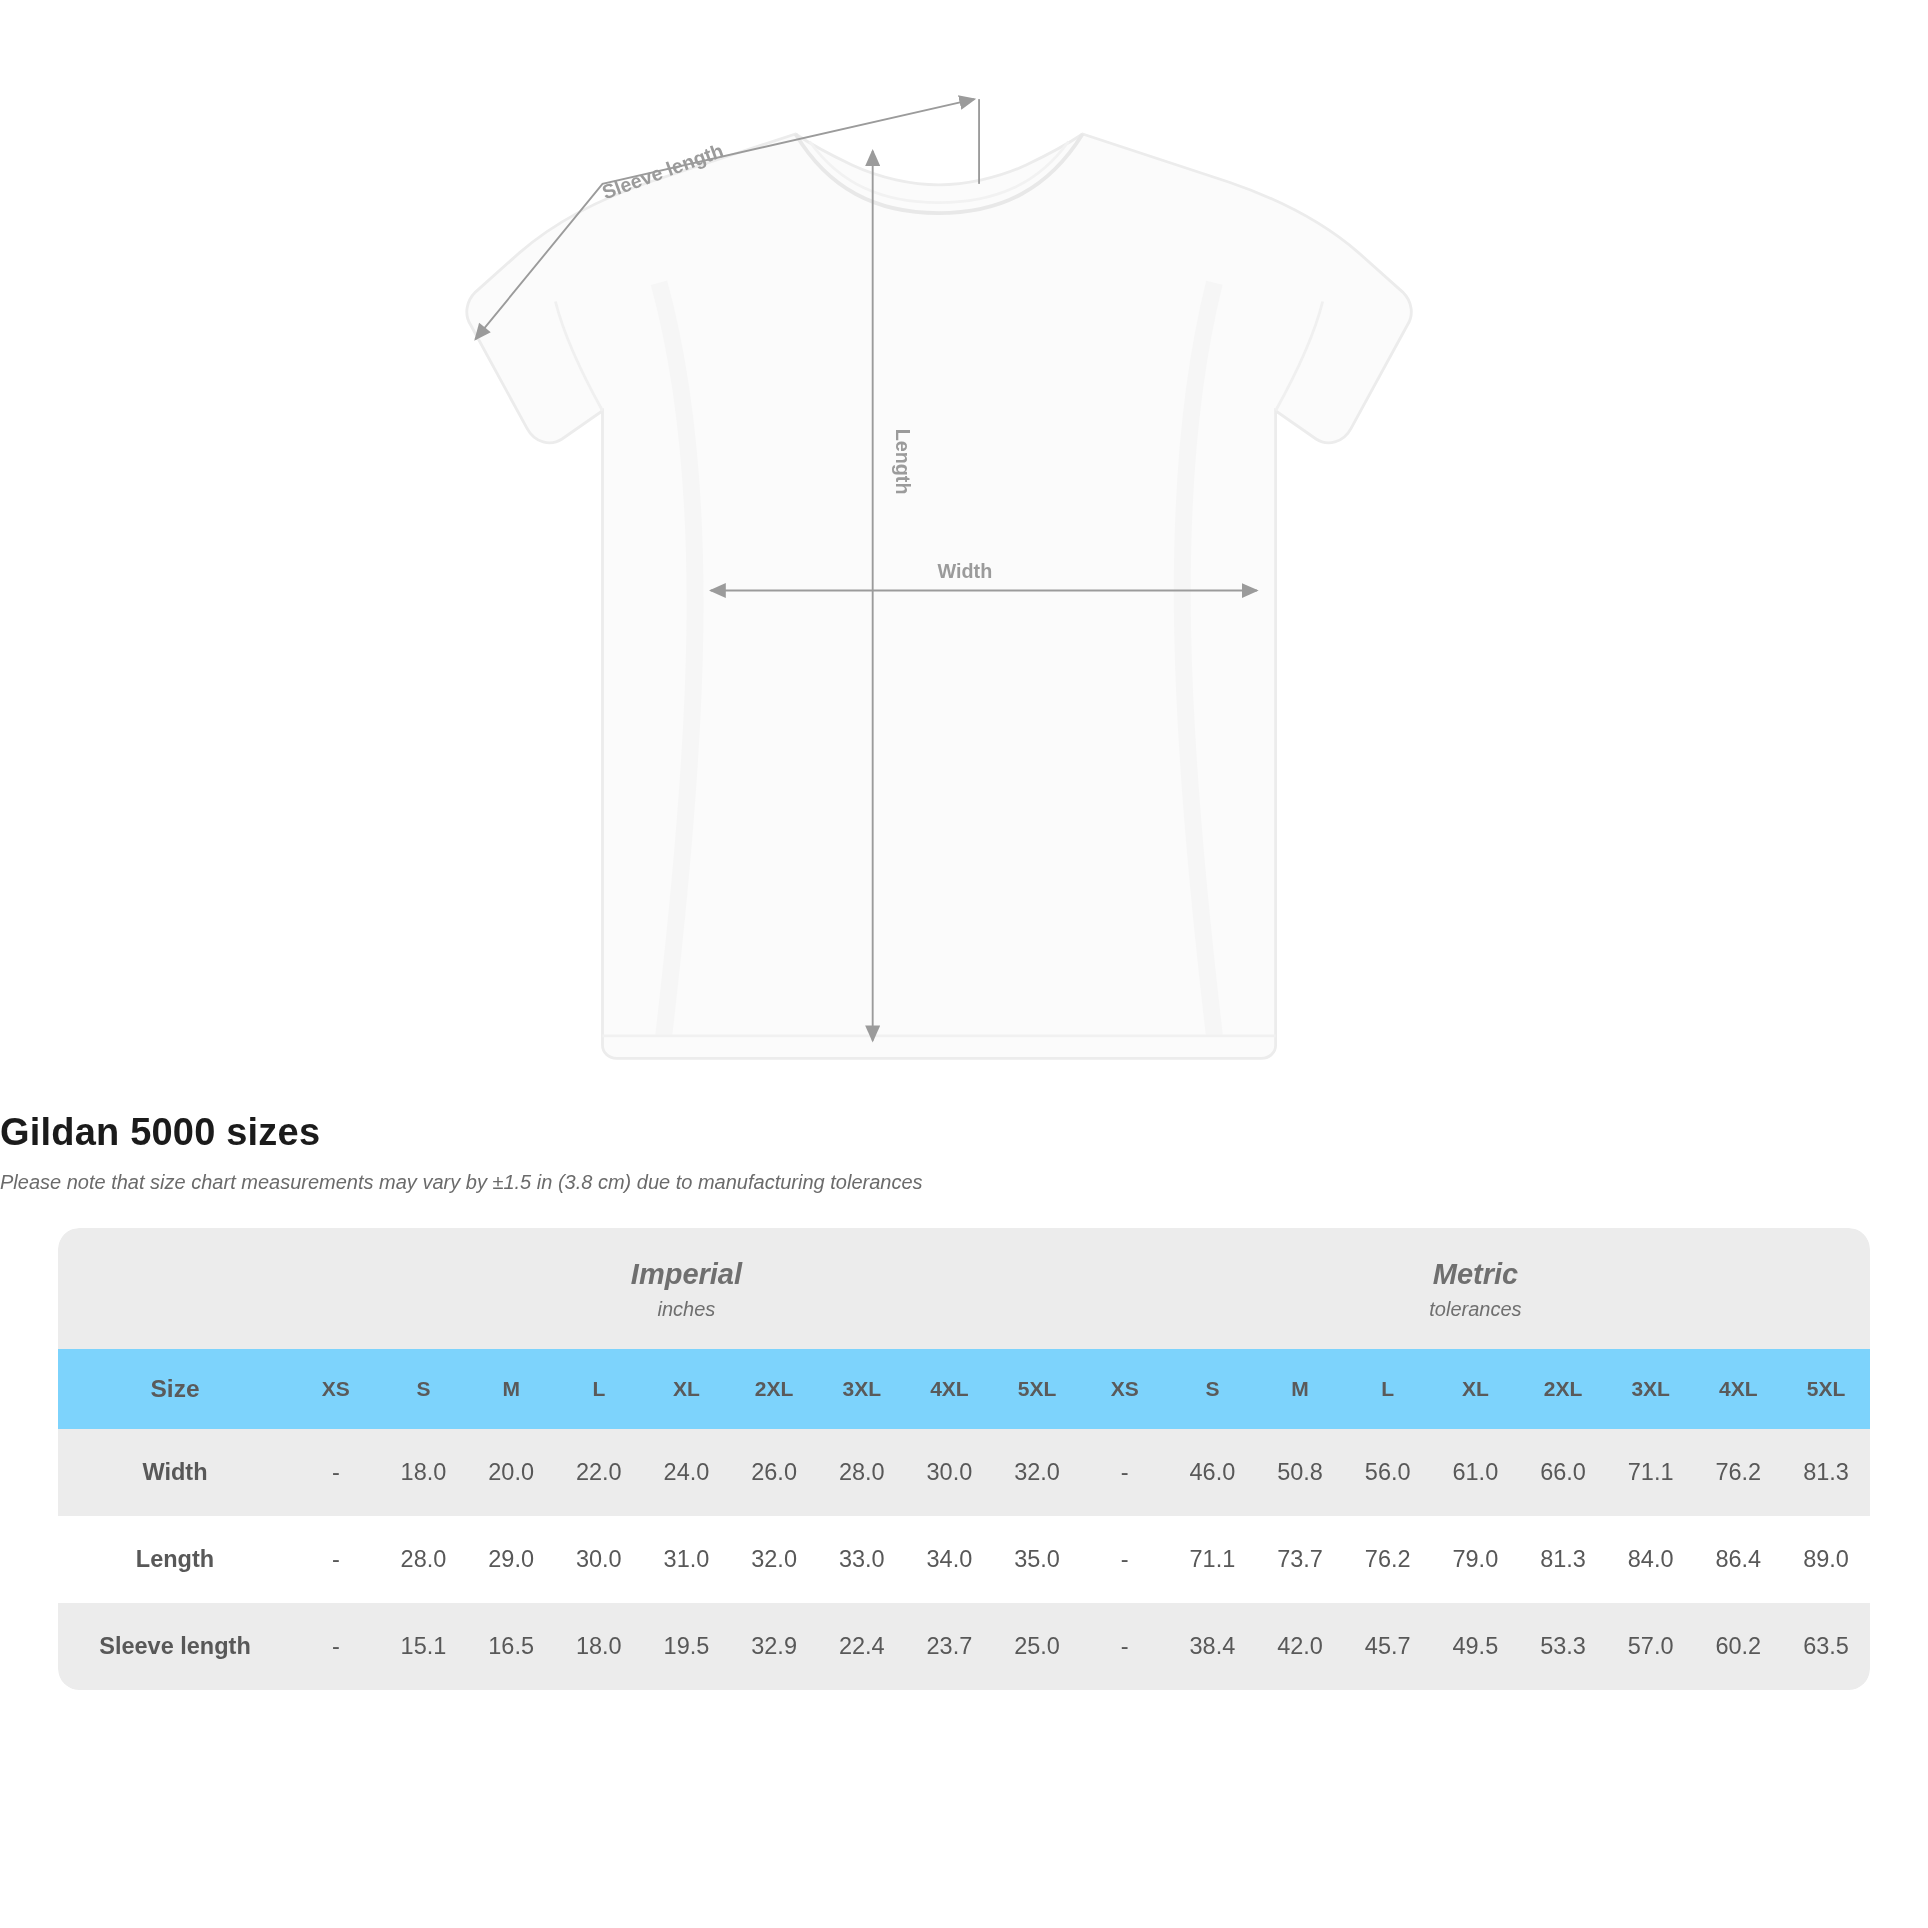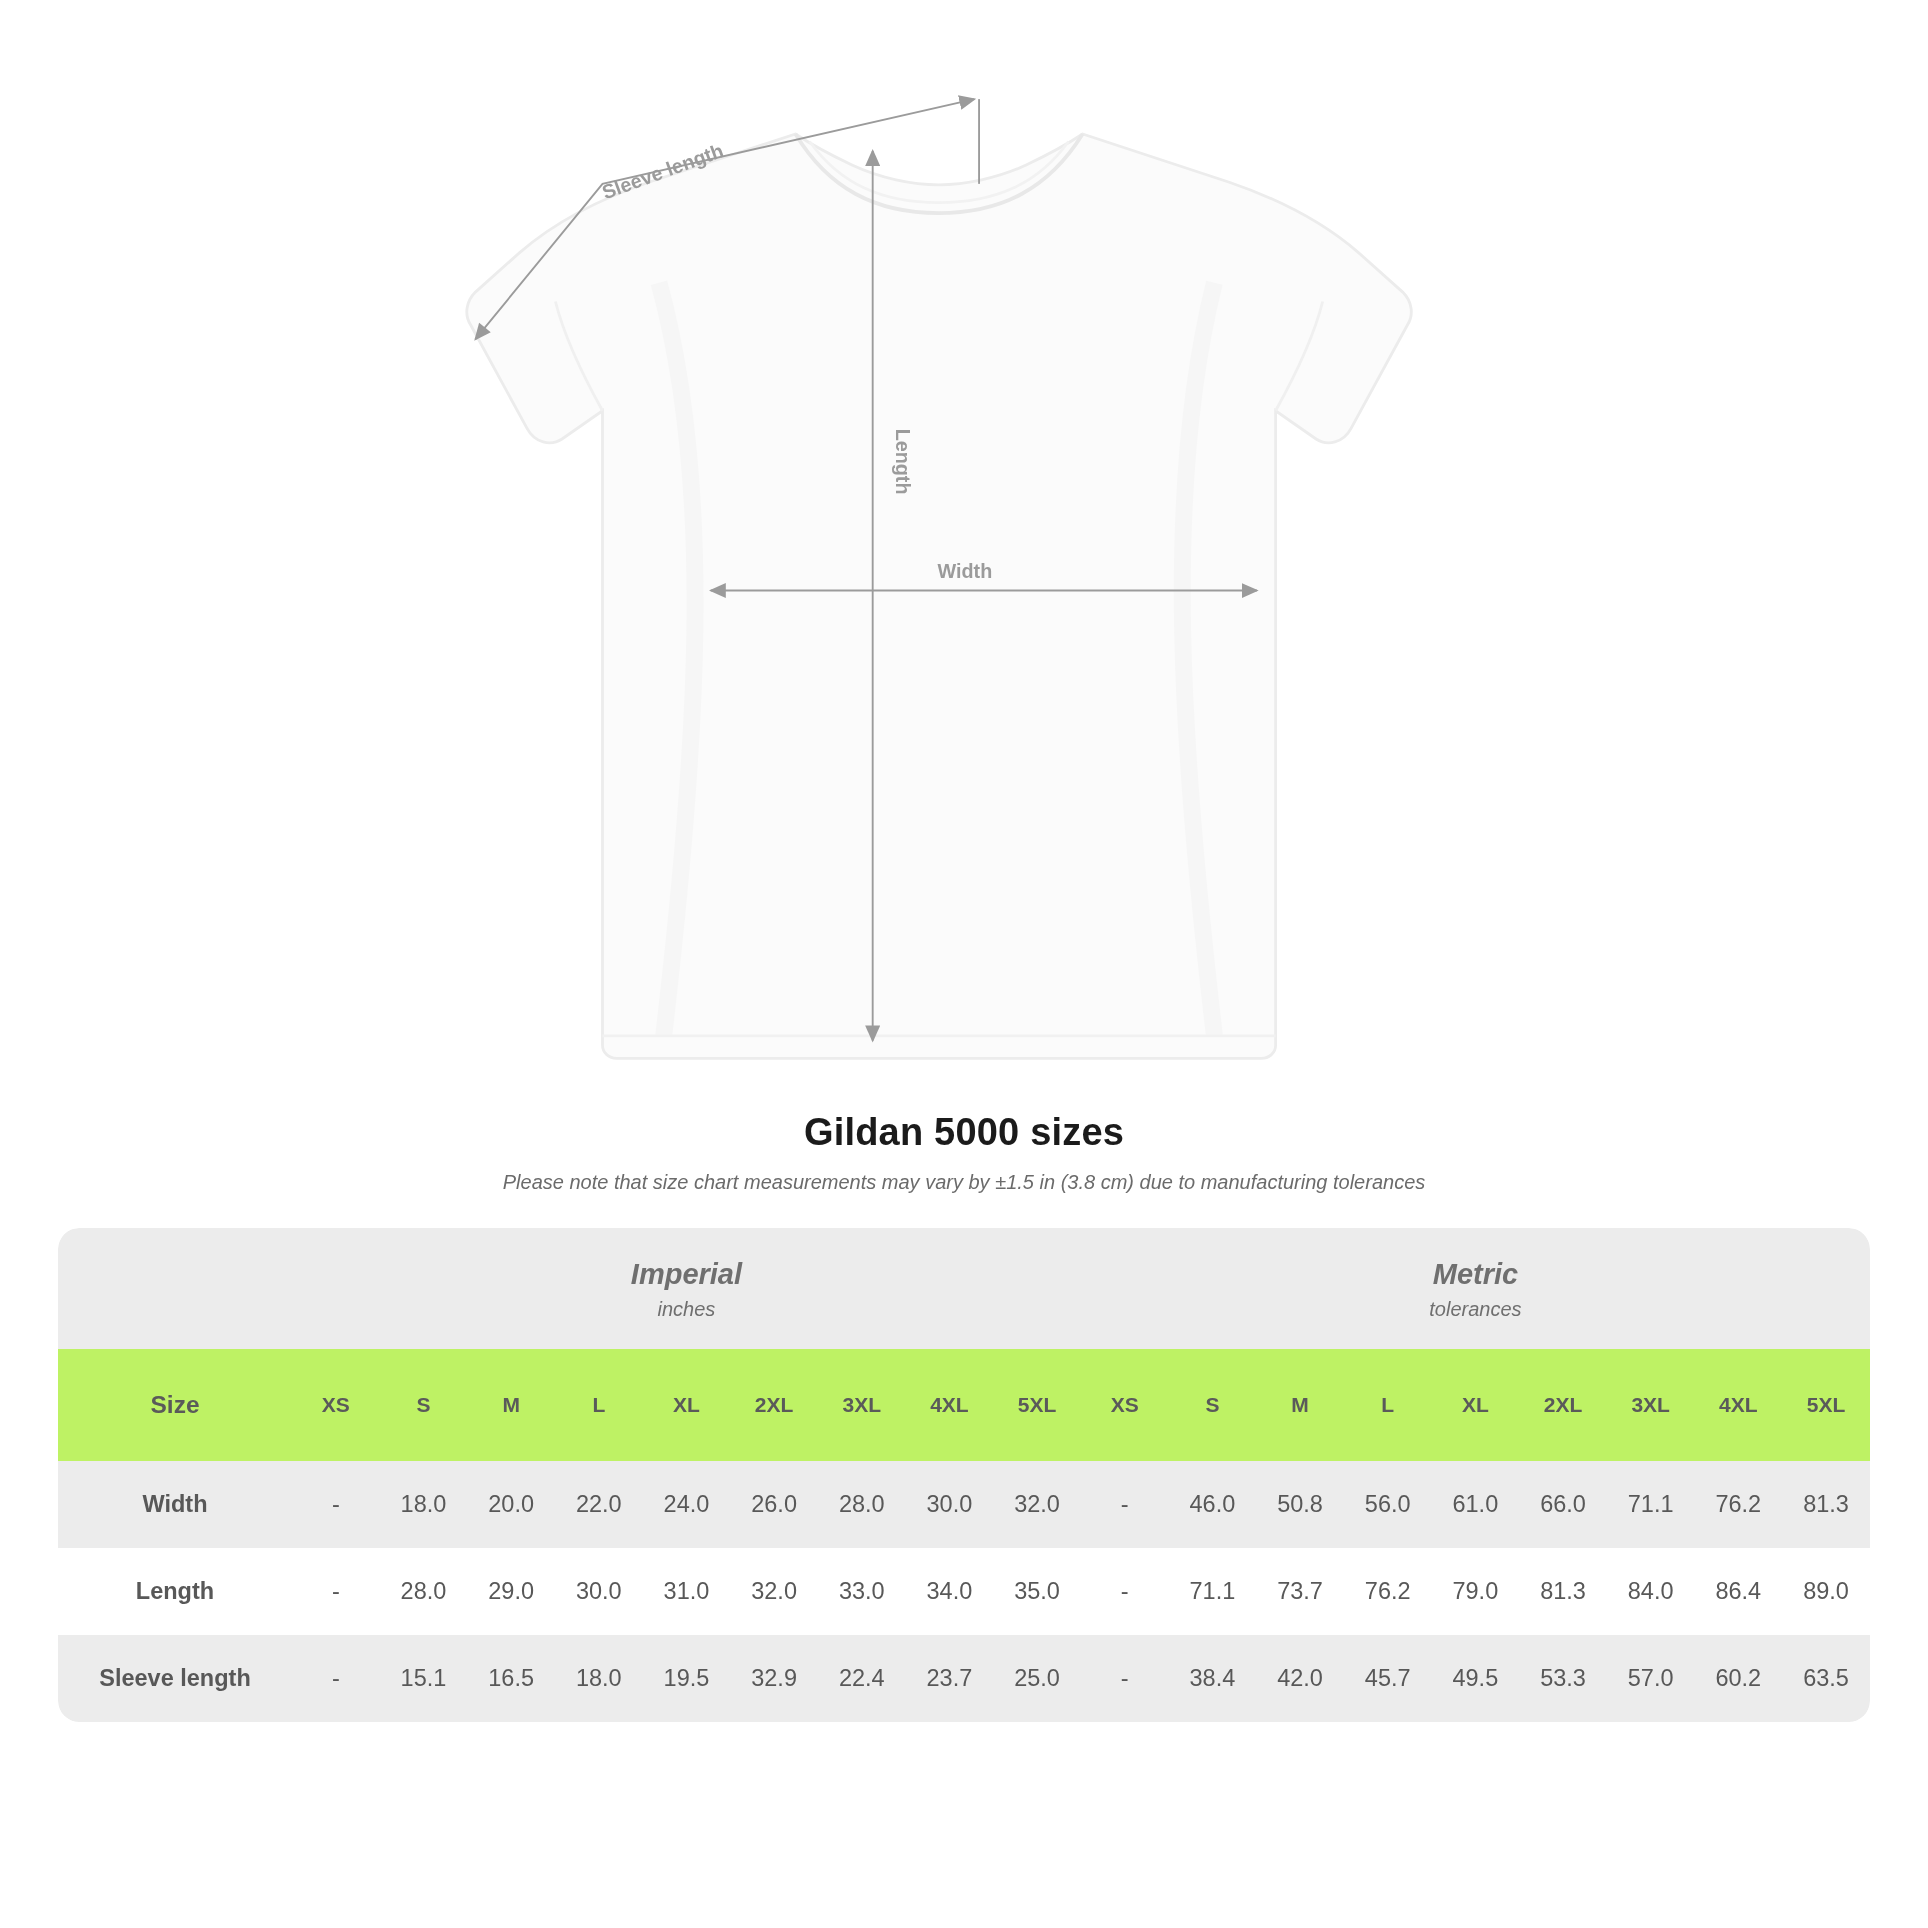--- a/index.html
+++ b/index.html
@@ -31,21 +31,21 @@
   .illustration svg {
     position: absolute;
     top: 0;
     left: 0;
     width: 1928px;
     height: 1102px;
   }
 
   
   .title-block {
-    text-align: center;
+    text-align: left;
     margin-top: 9.4px;
   }
   .chart-title {
     font-size: 38px;
     font-weight: bold;
     color: #1b1b1b;
     letter-spacing: 0.2px;
   }
   .chart-note {
     font-size: 20px;
@@ -90,22 +90,22 @@
   }
   .unit-sub {
     font-size: 20px;
     font-style: italic;
     color: #6f6f6f;
     margin-top: 5.6px;
   }
 
   
   .size-row td {
-    background: #bef264;
-    height: 112px;
+    background: #7dd3fc;
+    height: 80px;
     font-size: 23.5px;
     font-weight: bold;
     color: #555555;
     vertical-align: middle;
   }
   .size-row td.rowlabel {
     font-size: 24.5px;
   }
 
   

